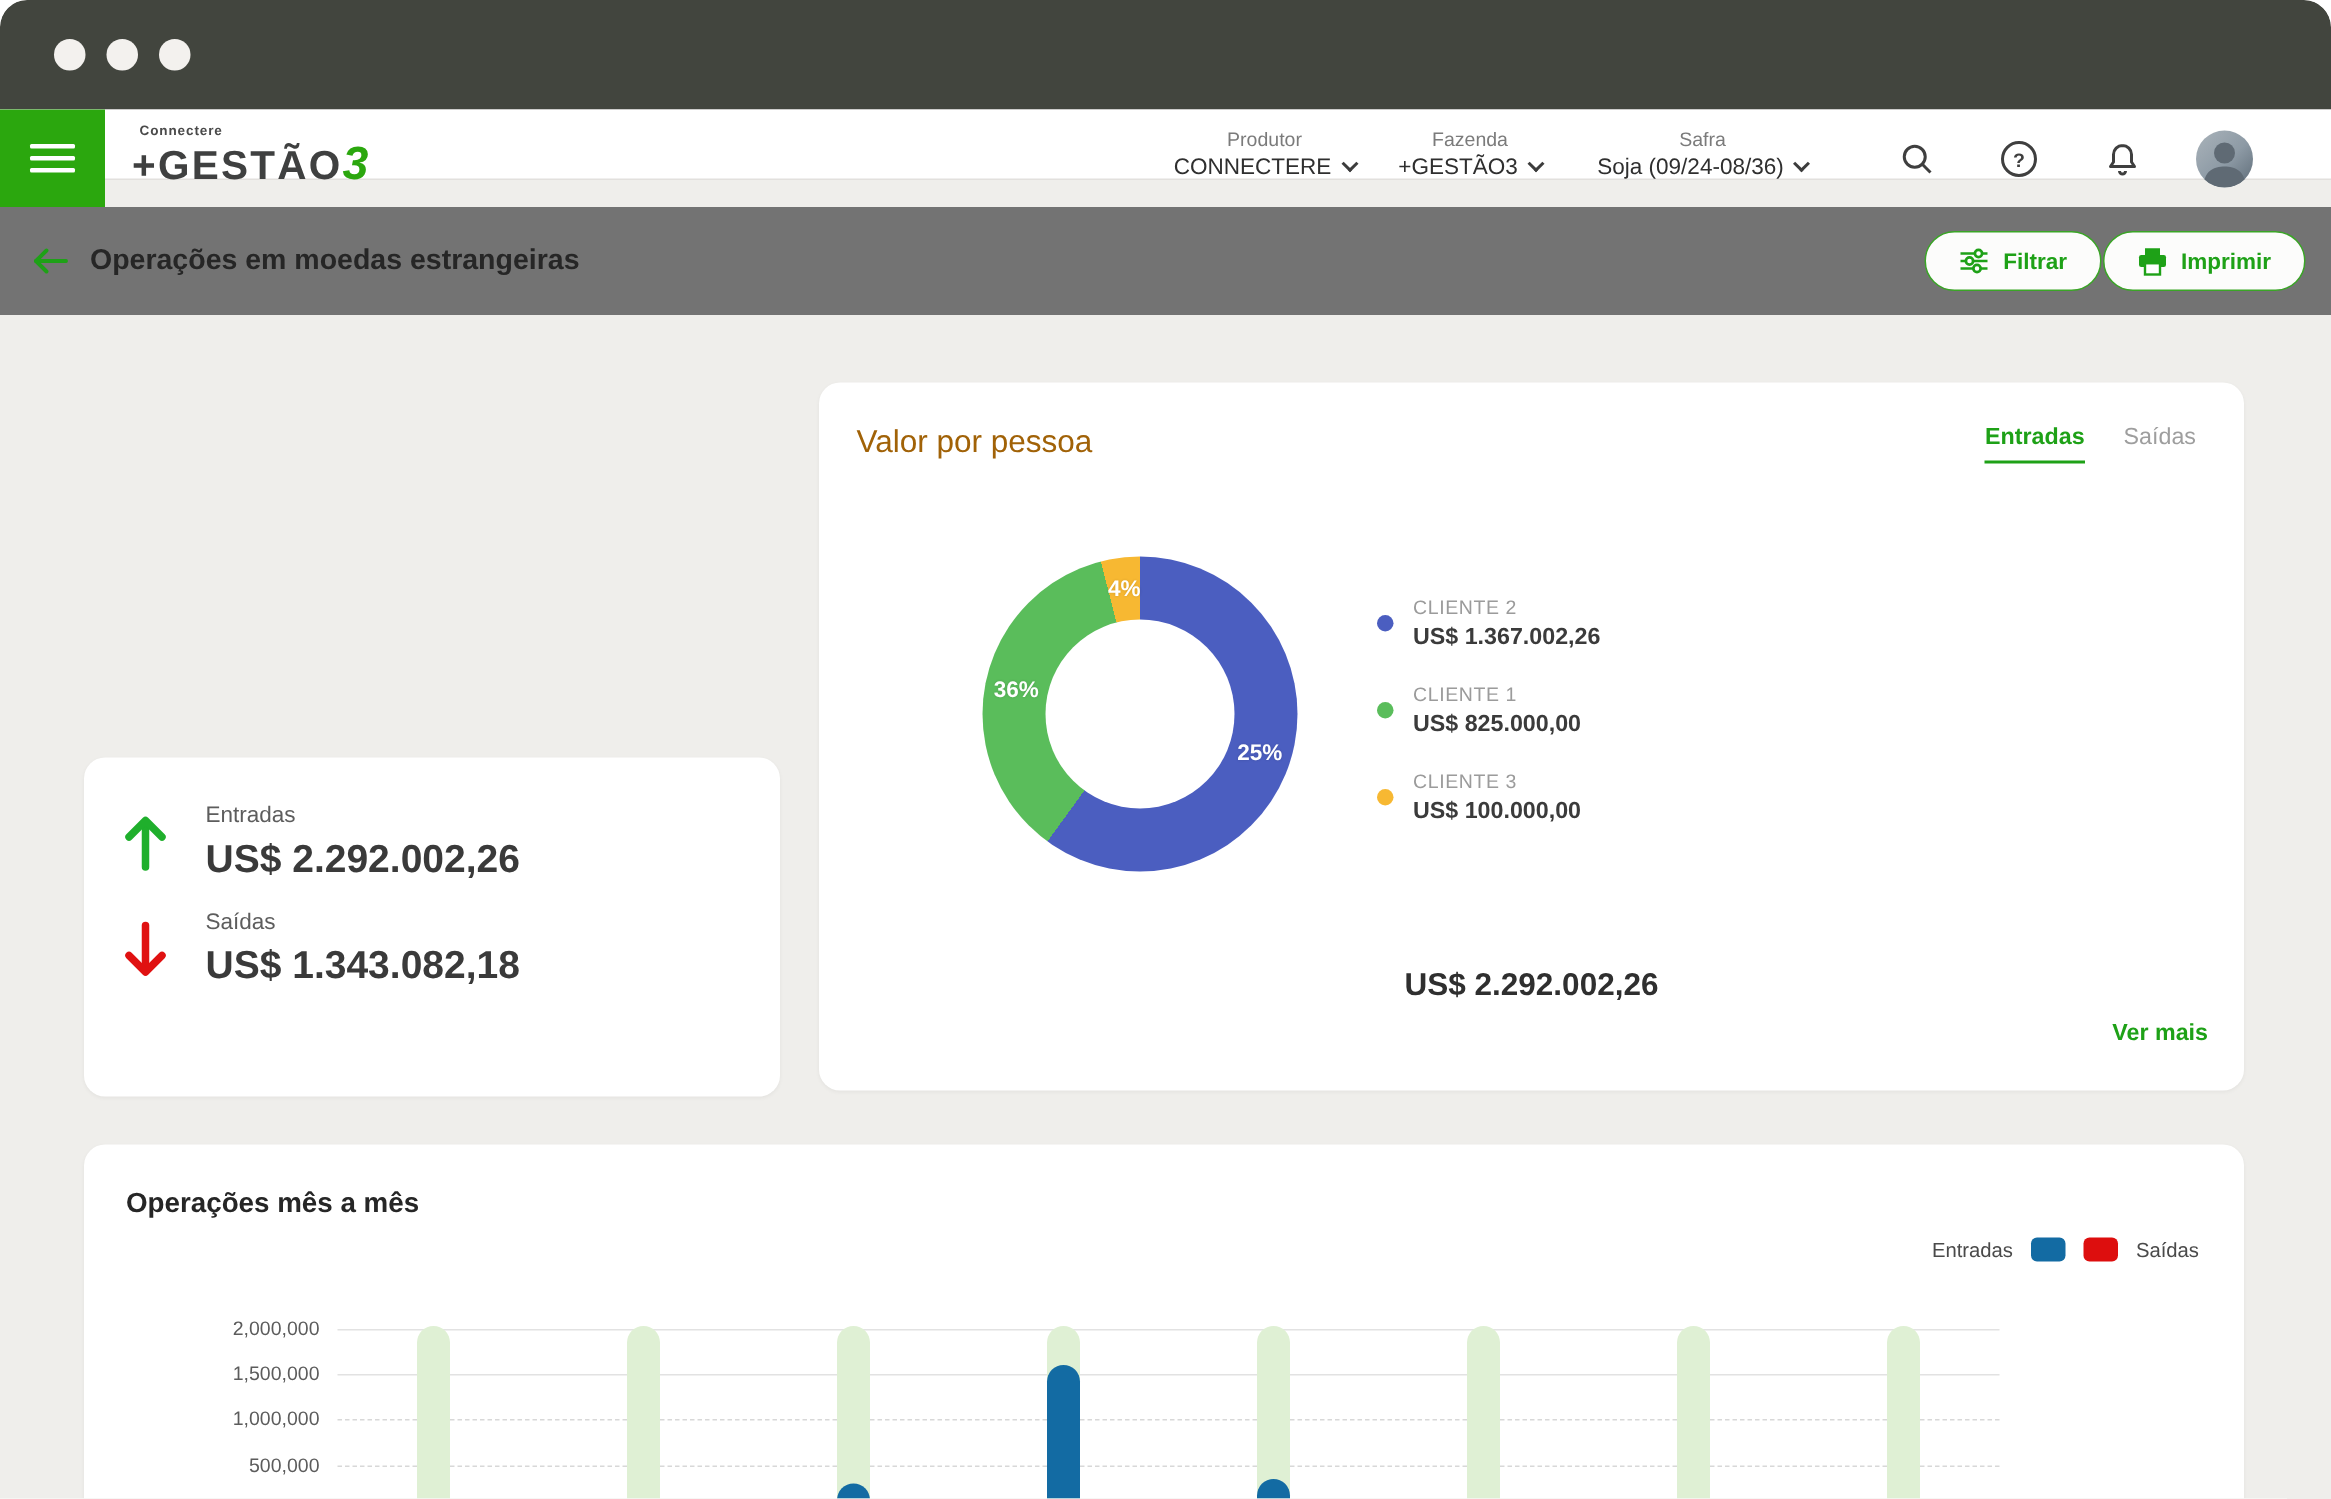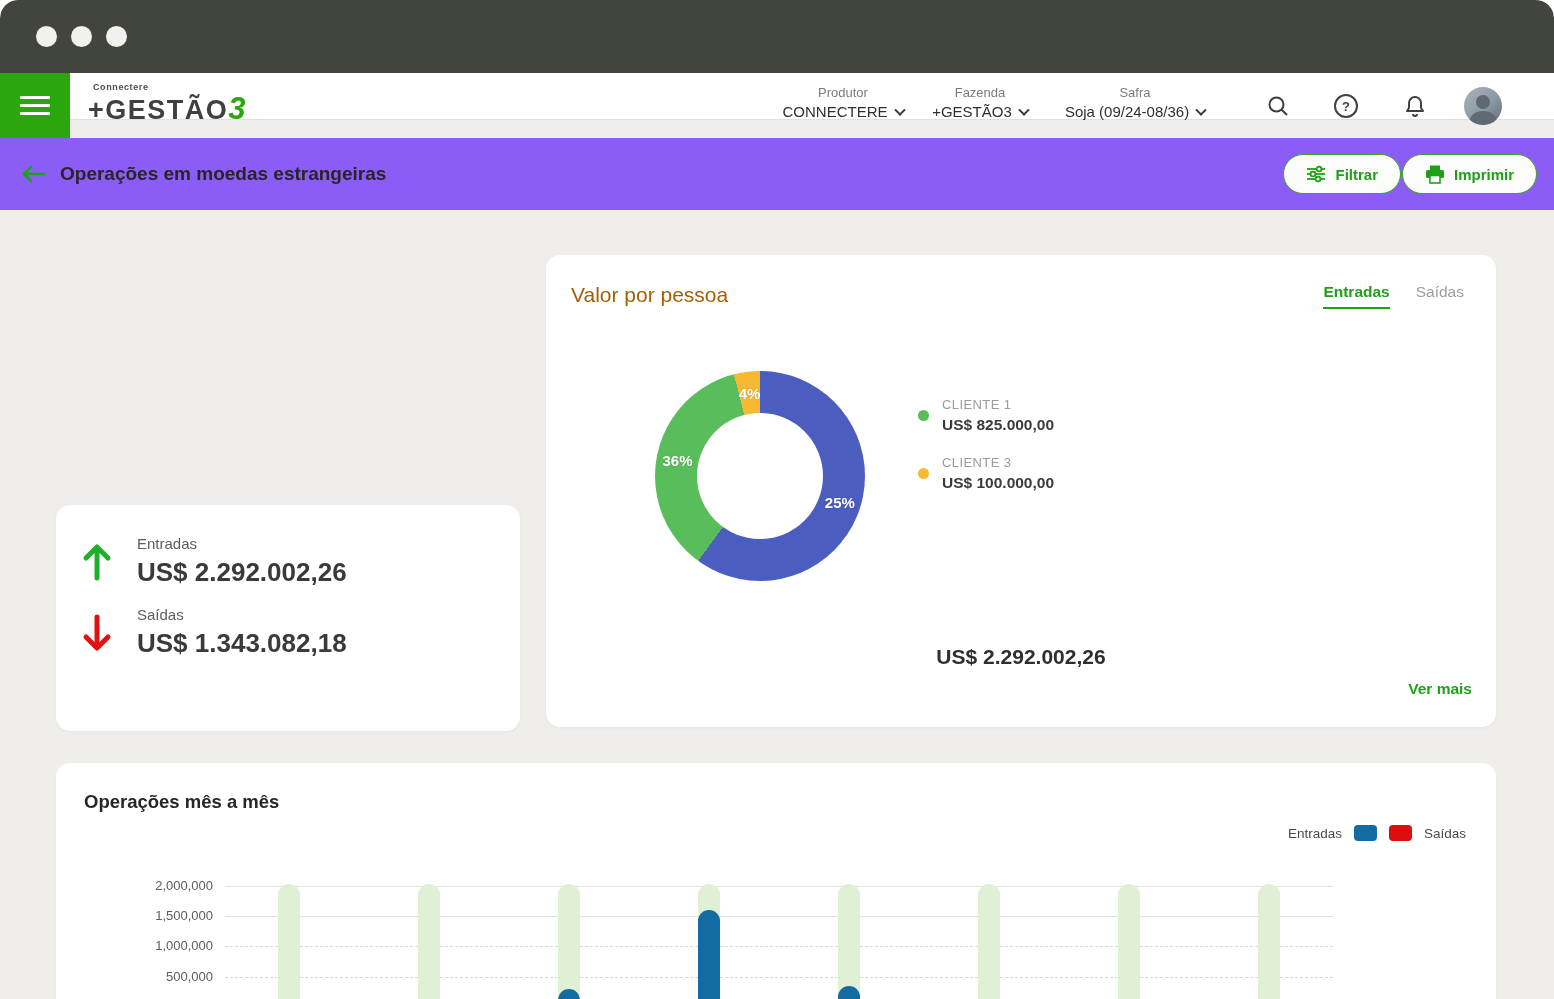--- a/index.html
+++ b/index.html
@@ -31,21 +31,21 @@
           border-bottom:2px solid #3c3c3c; transform:rotate(45deg) translate(-2px,-2px);
           margin-left:8px; }
   .hicon { position:absolute; top:18px; width:30px; height:30px; cursor:pointer;
            display:flex; align-items:center; justify-content:center; }
   .avatar { position:absolute; top:14px; left:1464px; width:38px; height:38px;
             border-radius:50%; overflow:hidden; cursor:pointer;
             background:linear-gradient(135deg,#aab3ba 0%, #8d9aa5 55%, #5d6b77 100%); }
 
   
   .pagebar { position:absolute; top:138px; left:0; right:0; height:72px;
-             background:#8b5cf6; display:flex; align-items:center; }
+             background:#737373; display:flex; align-items:center; }
   .back { margin-left:16px; width:34px; height:34px; display:flex; align-items:center;
           justify-content:center; cursor:pointer; }
   .page-title { font-size:19px; font-weight:700; color:#262626; margin-left:10px; }
   .pb-buttons { position:absolute; right:17px; top:16px; display:flex; gap:1px; }
   .pill { display:flex; align-items:center; gap:9px; height:40px; padding:0 22px;
           border:1px solid #3aa526; border-radius:20px; background:#fcfcfb;
           color:#1ea117; font-size:15px; font-weight:600; cursor:pointer; }
 
   
   .card { position:absolute; background:#ffffff; border-radius:14px;
@@ -227,20 +227,27 @@
       <div class="donut" id="donut" style="background: conic-gradient(rgb(75, 94, 192) 0deg, rgb(75, 94, 192) 216deg, rgb(90, 189, 91) 216deg, rgb(90, 189, 91) 345.6deg, rgb(247, 184, 50) 345.6deg, rgb(247, 184, 50) 360deg);"></div>
       <div class="donut-hole"></div>
       <div id="donut-labels">
           <span class="pct-label" style="left: 184.889px; top: 130.957px;">25%</span>
           <span class="pct-label" style="left: 22.4879px; top: 89.26px;">36%</span>
           <span class="pct-label" style="left: 94.472px; top: 21.6624px;">4%</span>
         </div>
     </div>
 
     <div class="vp-legend">
+      <div class="vp-item">
+        <div class="vp-dot" style="background-color: rgb(75, 94, 192);"></div>
+        <div>
+          <div class="vp-name">CLIENTE 2</div>
+          <div class="vp-val">US$ 1.367.002,26</div>
+        </div>
+      </div>
       <div class="vp-item">
         <div class="vp-dot" style="background-color: rgb(90, 189, 91);"></div>
         <div>
           <div class="vp-name">CLIENTE 1</div>
           <div class="vp-val">US$ 825.000,00</div>
         </div>
       </div>
       <div class="vp-item">
         <div class="vp-dot" style="background-color: rgb(247, 184, 50);"></div>
         <div>

